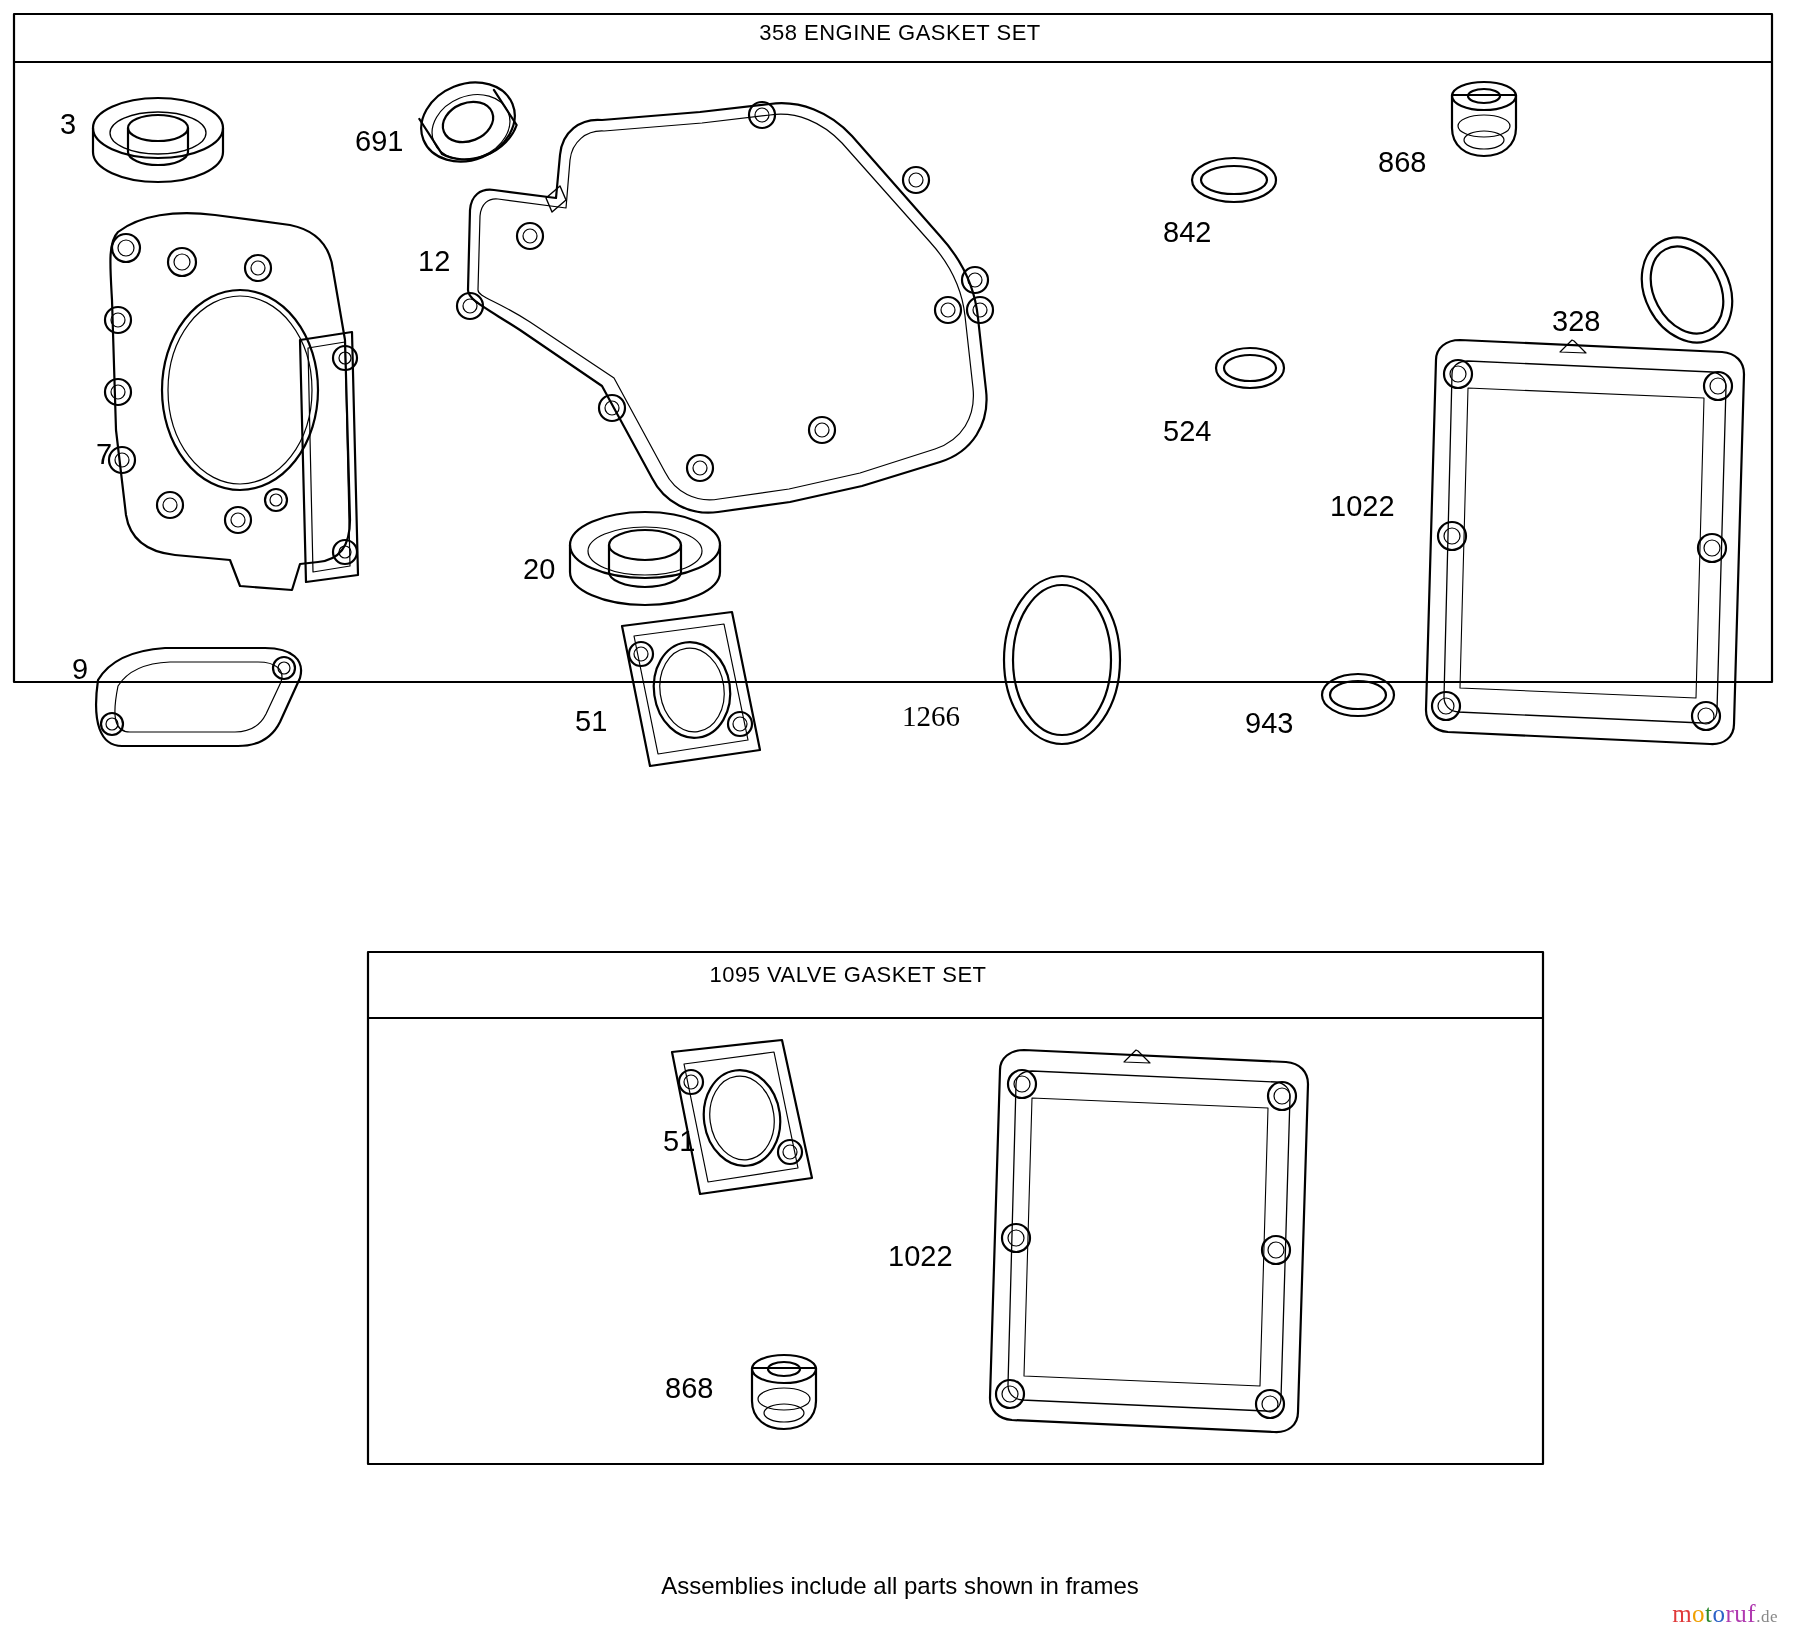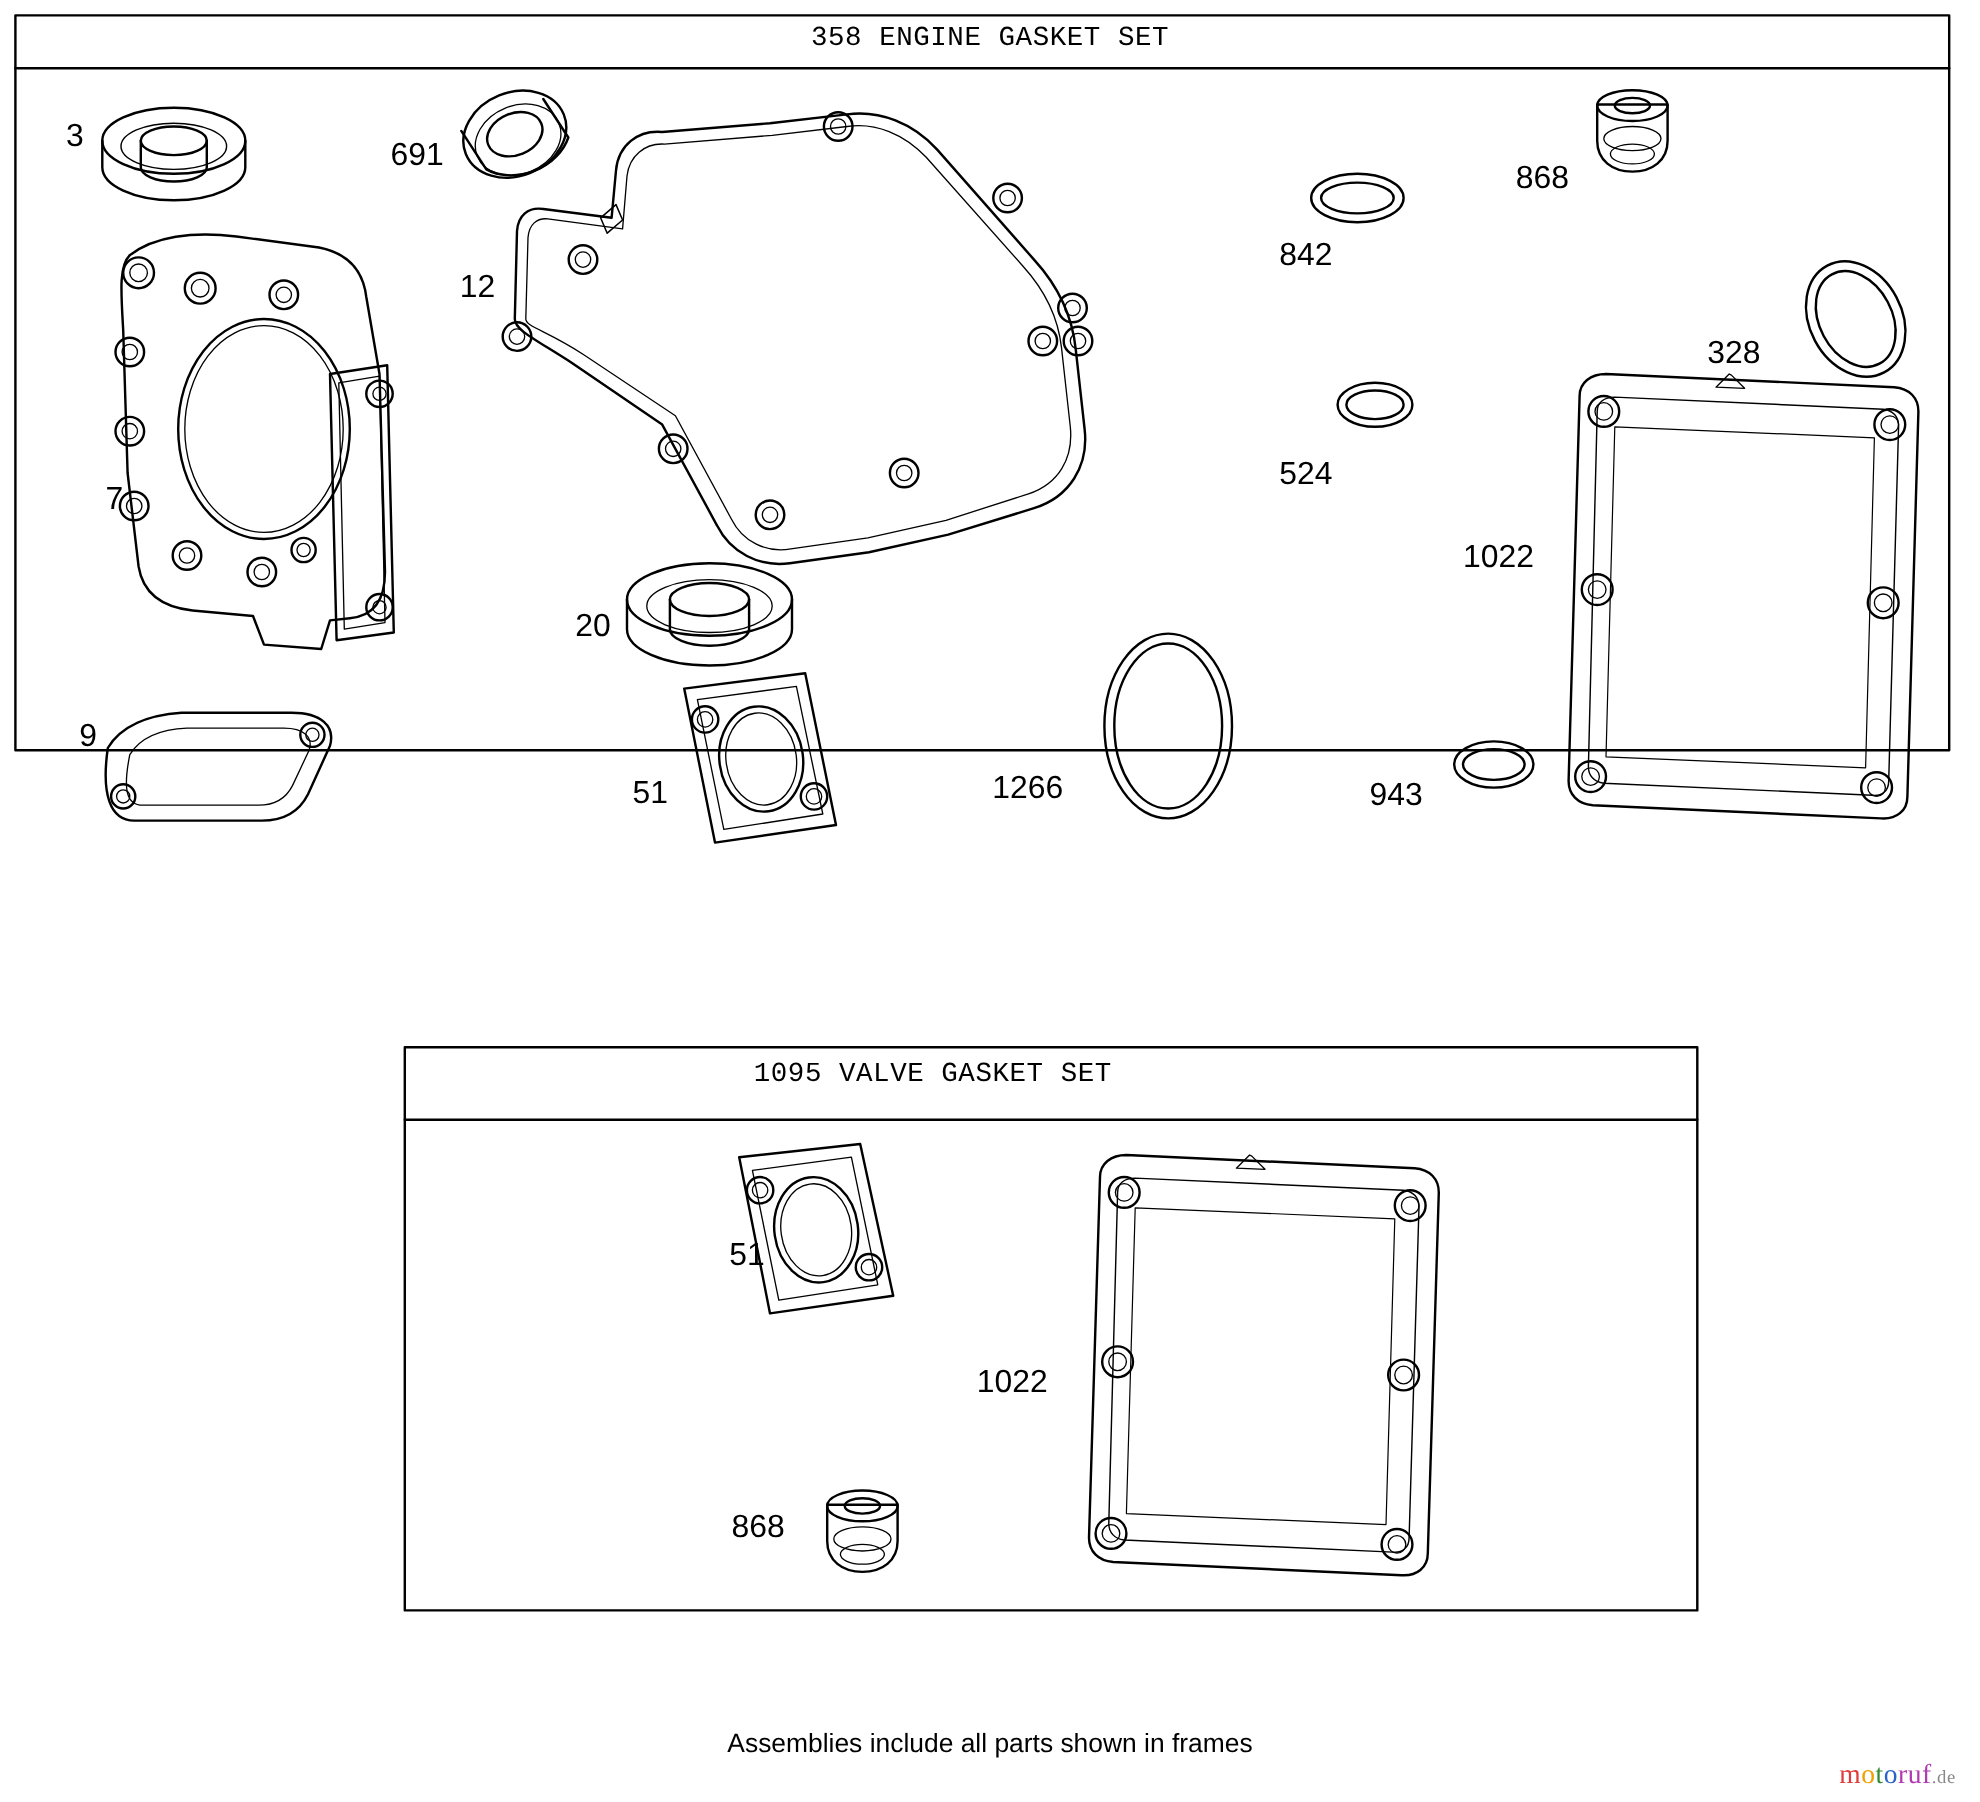--- a/index.html
+++ b/index.html
@@ -23,22 +23,22 @@
   }
   svg.parts-svg {
     position: absolute;
     left: 0; top: 0;
     width: 1800px;
     height: 1638px;
   }
   .frame-title {
     position: absolute;
     text-align: center;
-    font-size: 25px;
-    font-family: Liberation Mono, monospace;
+    font-size: 22px;
+    font-family: Liberation Sans, sans-serif;
     color: #000;
     letter-spacing: 0.5px;
     white-space: nowrap;
   }
   .callout {
     position: absolute;
     font-size: 29px;
     font-family: "Liberation Sans", sans-serif;
     color: #000;
     white-space: nowrap;
@@ -347,21 +347,21 @@
   <div class="callout" style="left:1378px;top:146px;">868</div>
   <div class="callout" style="left:1163px;top:216px;">842</div>
   <div class="callout" style="left:418px; top:245px;">12</div>
   <div class="callout" style="left:1552px;top:305px;">328</div>
   <div class="callout" style="left:1163px;top:415px;">524</div>
   <div class="callout" style="left:96px;  top:438px;">7</div>
   <div class="callout" style="left:1330px;top:490px;">1022</div>
   <div class="callout" style="left:523px; top:505px;margin-top:48px;">20</div>
   <div class="callout" style="left:72px;  top:653px;">9</div>
   <div class="callout" style="left:575px; top:705px;">51</div>
-  <div class="callout" style="left:902px; top:700px;">1266</div>
+  <div class="callout" style="left:902px; top:700px;font-family:Liberation Serif, serif;">1266</div>
   <div class="callout" style="left:1245px;top:707px;">943</div>
 
   <div class="callout" style="left:663px; top:1125px;">51</div>
   <div class="callout" style="left:888px; top:1240px;">1022</div>
   <div class="callout" style="left:665px; top:1372px;">868</div>
 
   <div class="footer-note">Assemblies include all parts shown in frames</div>
 
   <div class="watermark">
     <span class="m1">m</span><span class="m2">o</span><span class="m3">t</span><span class="m4">o</span><span class="m5">ruf</span><span class="m6">.de</span>

